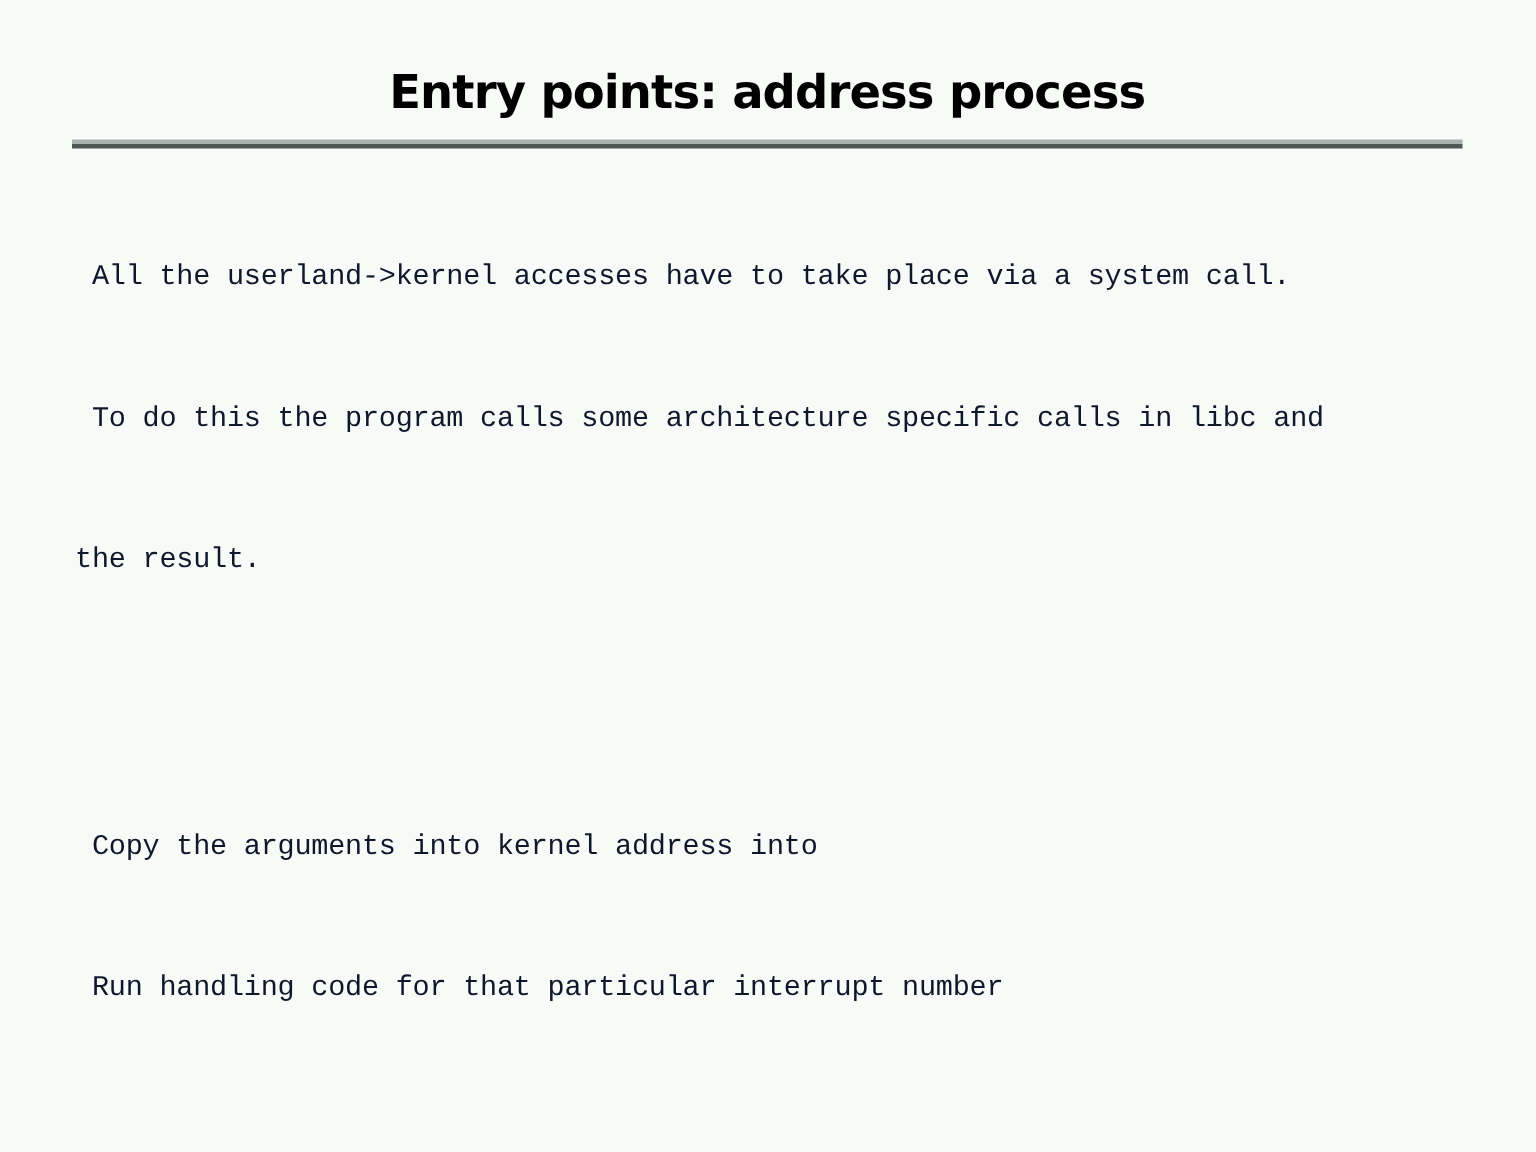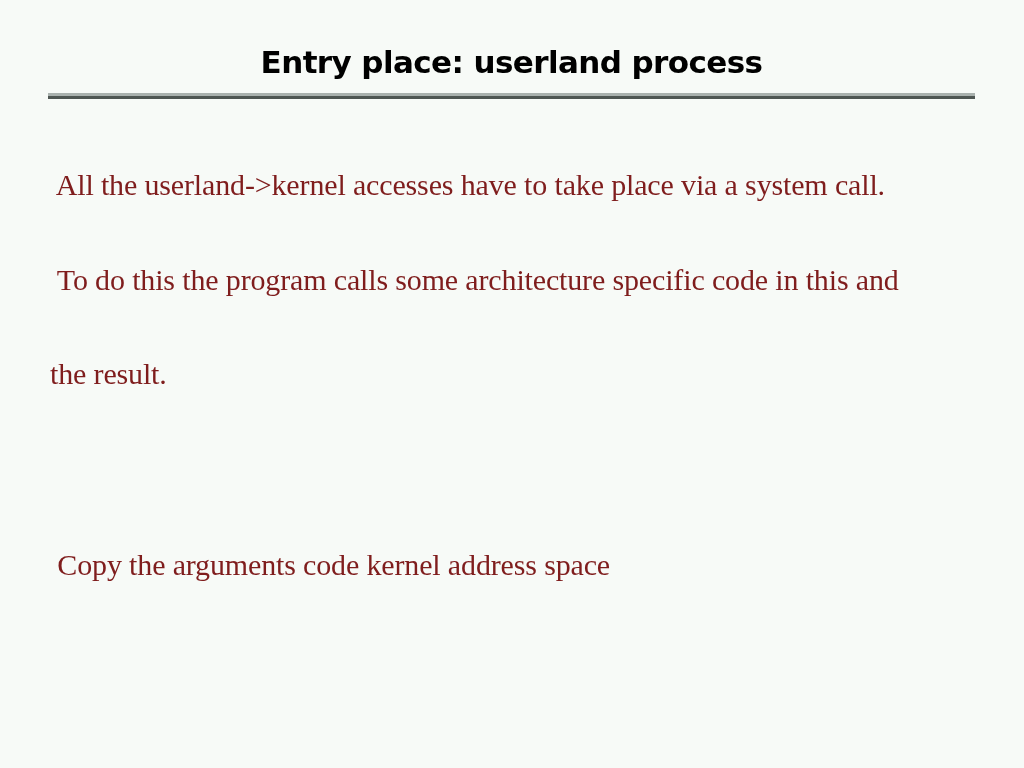--- a/index.html
+++ b/index.html
@@ -57,58 +57,59 @@
 
   
   .body-area {
     position: absolute;
     left: 50px;
     top: 106px;
     width: 960px;
   }
 
   .para {
-    font-family: Liberation Serif, serif;
-    font-size: 30px;
+    font-family: Liberation Mono, monospace;
+    font-size: 19px;
     line-height: 31.5px;
-    color: #7f1d1d;
+    color: #0f172a;
     letter-spacing: -0.15px;
     margin: 0;
     white-space: pre;
   }
 
   .para-gap {
     height: 33px;
   }
 
   .line {
     display: block;
     white-space: pre;
   }
 </style>
 </head>
 <body>
 
 <div class="slide">
 
-  <div class="slide-title">Entry place: userland process</div>
+  <div class="slide-title">Entry points: address process</div>
 
   <div class="title-rule">
     <div class="rule-top"></div>
     <div class="rule-bottom"></div>
   </div>
 
   <div class="body-area">
 
     <div class="para">
       <span class="line"> All the userland-&gt;kernel accesses have to take place via a system call.</span>
-      <span class="line"> To do this the program calls some architecture specific code in this and</span>
+      <span class="line"> To do this the program calls some architecture specific calls in libc and</span>
       <span class="line">the result.</span>
     </div>
 
     <div class="para-gap"></div>
 
     <div class="para">
-      <span class="line"> Copy the arguments code kernel address space</span>
+      <span class="line"> Copy the arguments into kernel address into</span>
+      <span class="line"> Run handling code for that particular interrupt number</span>
     </div>
 
   </div>
 </div>
 
 </body></html>

